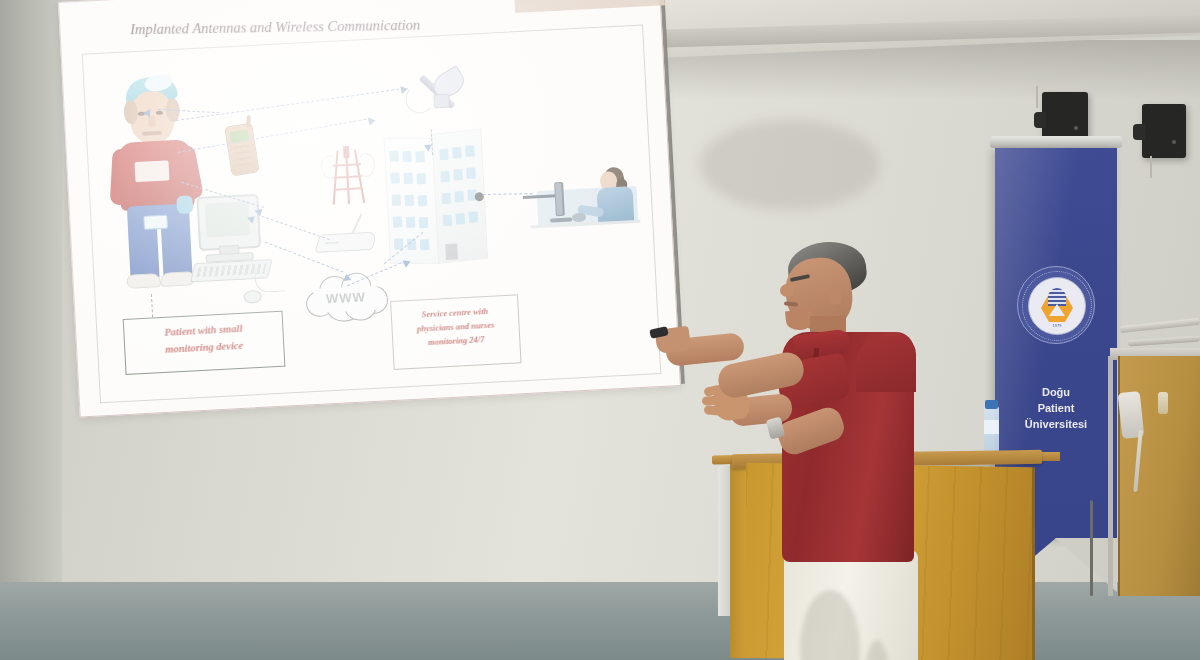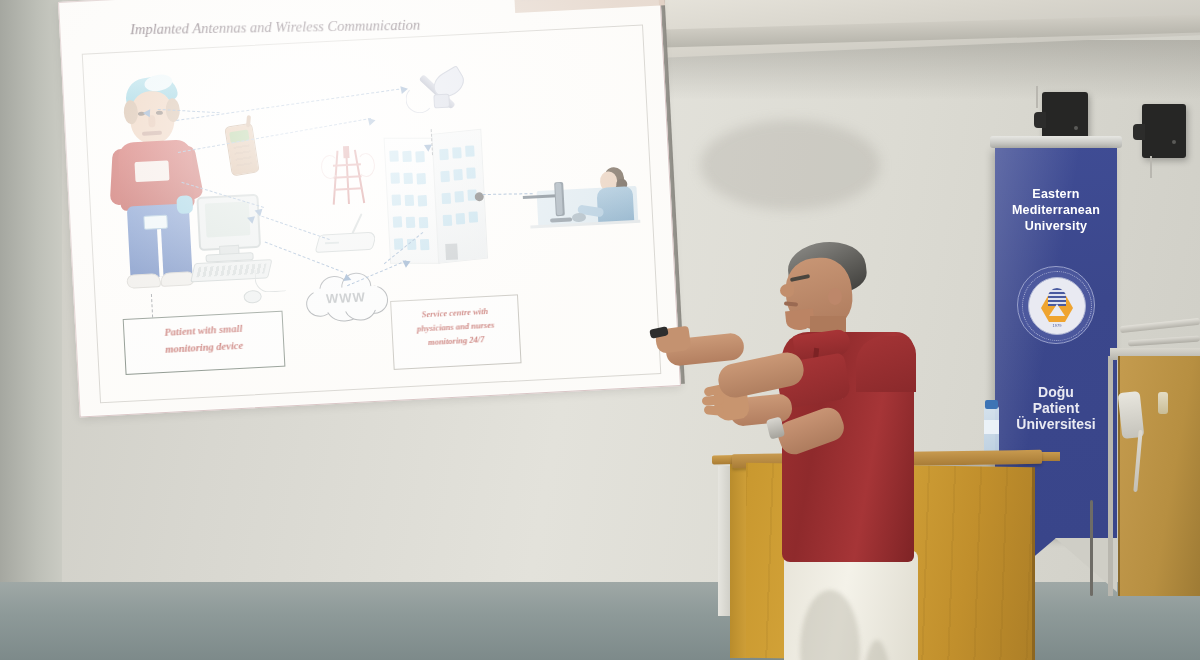--- a/index.html
+++ b/index.html
@@ -171,21 +171,21 @@
     box-shadow:-3px 2px 8px rgba(0,0,0,.2);}
   .banner-sheen{position:absolute;left:0;top:8px;width:122px;height:390px;
     background:linear-gradient(100deg,rgba(255,255,255,.18),rgba(255,255,255,0) 45%);}
   .banner-tail{position:absolute;left:0;top:398px;width:0;height:0;
     border-left:61px solid #39458a;border-right:61px solid #39458a;border-bottom:52px solid transparent;}
   .banner-tail-lt{position:absolute;left:60px;top:398px;width:0;height:0;
     border-left:62px solid transparent;border-top:54px solid #cfcec6;}
   .banner-en{position:absolute;left:4px;top:46px;width:114px;text-align:center;
     color:#fff;font-size:12.5px;font-weight:bold;line-height:16px;letter-spacing:.2px;}
   .banner-tr{position:absolute;left:4px;top:244px;width:114px;text-align:center;
-    color:#e9e9f2;font-size:14px;font-weight:bold;line-height:16px;}
+    color:#e9e9f2;font-size:11px;font-weight:bold;line-height:16px;}
   .seal{position:absolute;left:22px;top:126px;width:76px;height:76px;border-radius:50%;
     background:radial-gradient(circle,#5a66a8,#434f96);border:1.5px solid #98a0cb;}
   .seal-in{position:absolute;left:10px;top:10px;width:56px;height:56px;border-radius:50%;
     background:#e9eaf2;border:1px solid #aeb4d2;}
   .seal-hex{position:absolute;left:12px;top:16px;width:32px;height:28px;background:#efa430;
     clip-path:polygon(25% 0%,75% 0%,100% 50%,75% 100%,25% 100%,0% 50%);}
   .seal-dome{position:absolute;left:19px;top:10px;width:18px;height:18px;
     background:repeating-linear-gradient(180deg,#4a5aa0 0 2px,#dfe2ef 2px 4px);
     border-radius:50% 50% 0 0;}
   .seal-tri{position:absolute;left:20px;top:26px;width:0;height:0;
@@ -493,25 +493,20 @@
     <div class="screen-glow"></div>
   </div>
 
   <div class="banner-wrap">
     <div class="banner-pole"></div>
     <div class="banner"></div>
     <div class="banner-tail"></div>
     <div class="banner-tail-lt"></div>
     <div class="banner-sheen"></div>
 
-    <div class="banner-en">
-      <div>Eastern</div>
-      <div>Mediterranean</div>
-      <div>University</div>
-    </div>
 
     <div class="seal">
       <div class="seal-ring-txt"></div>
       <div class="seal-in">
         <div class="seal-hex"></div>
         <div class="seal-dome"></div>
         <div class="seal-tri"></div>
         <div class="seal-base"></div>
         <div class="seal-year">1979</div>
       </div>

